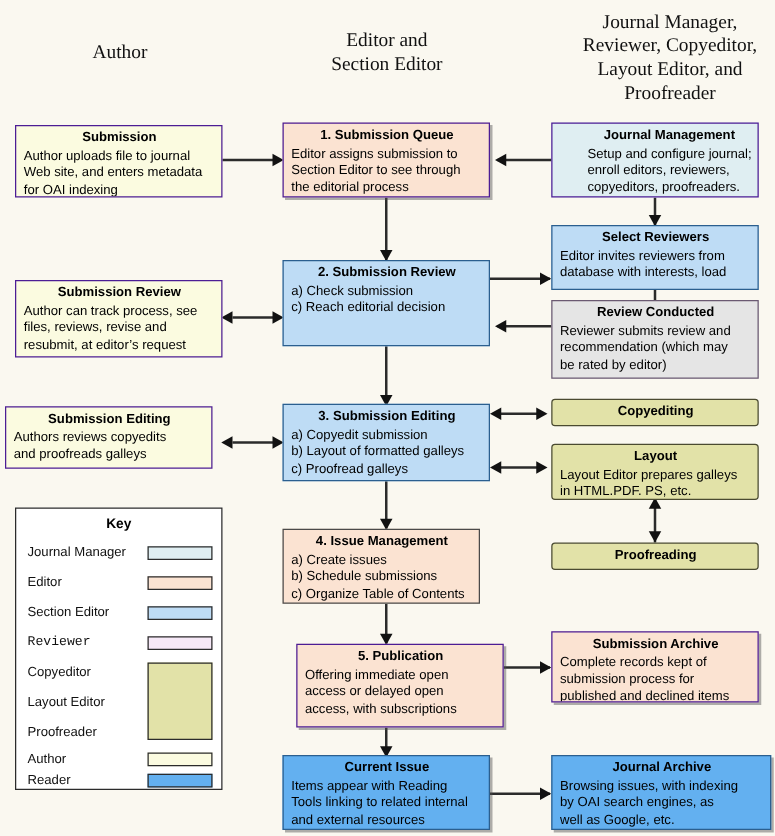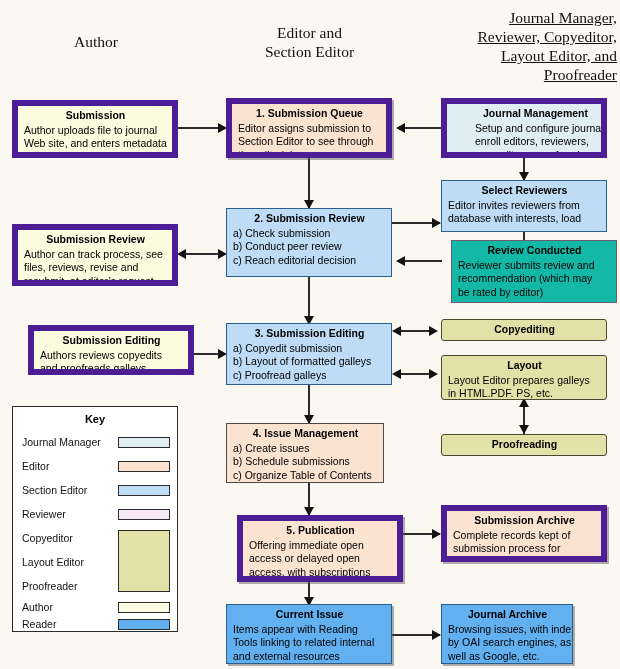--- a/index.html
+++ b/index.html
@@ -15,21 +15,21 @@
 
   
   .col-head{
     position:absolute;
     font-family:"Liberation Serif", serif;
     font-size:15.5px;
     color:#111;
     line-height:1.22;
   }
   .col-head.center{text-align:center;}
-  .col-head.left{text-align:right;text-decoration:underline;}
+  .col-head.left{text-align:center;}
 
   
   .node{
     position:absolute;
     box-sizing:border-box;
     border:1px solid #3a3a3a;
     font-size:10.5px;
     line-height:1.30;
     color:#000;
     padding:3px 5px 3px 6px;
@@ -45,26 +45,26 @@
   }
   .node .ln{display:block;white-space:nowrap;}
   .node.center-title{display:flex;align-items:center;justify-content:center;}
   .node.center-title .ttl{margin-bottom:0;}
 
   
   .f-author   {background:#fbfbe0;}
   .f-editor   {background:#fbe3d2;}
   .f-section  {background:#bedcf5;}
   .f-jm       {background:#dfeef2;}
-  .f-reviewer {background:#14b8a6;margin-left:10px;}
+  .f-reviewer {background:#e5e5e5;}
   .f-olive    {background:#e2e2a8;}
   .f-reader   {background:#63b0f0;}
 
   
-  .b-dark {border:6px solid #4c1d95;}
+  .b-dark {border:1px solid #4c1d95;}
   .b-mid  {border:1px solid #4a4a4a;}
   .b-blue {border:1px solid #2b5f8f;}
   .b-olive{border:1px solid #4a4a30; border-radius:3px;}
   .b-rev  {border:1px solid #6b5a72;}
 
   
   .sh{box-shadow:2px 2px 0 rgba(80,80,80,.45);}
 
   
   .ln-h{position:absolute;height:1.5px;background:#2b2b2b;}
@@ -205,32 +205,31 @@
   <div class="node f-author b-dark" style="left:12px;top:224px;width:166px;height:62px;">
     <span class="ttl">Submission Review</span>
     <span class="ln">Author can track process, see</span>
     <span class="ln">files, reviews, revise and</span>
     <span class="ln">resubmit, at editor’s request</span>
   </div>
 
   <div class="node f-section b-blue" style="left:226px;top:208px;width:166px;height:69px;">
     <span class="ttl">2. Submission Review</span>
     <span class="ln">a) Check submission</span>
-    <span class="ln">b) Conduct peer review</span>
     <span class="ln">c) Reach editorial decision</span>
   </div>
 
   <div class="node f-reviewer b-rev" style="left:441px;top:240px;width:166px;height:63px;">
     <span class="ttl">Review Conducted</span>
     <span class="ln">Reviewer submits review and</span>
     <span class="ln">recommendation (which may</span>
     <span class="ln">be rated by editor)</span>
   </div>
 
-  <div class="node f-author b-dark" style="left:28px;top:325px;width:166px;height:50px;">
+  <div class="node f-author b-dark" style="left:4px;top:325px;width:166px;height:50px;">
     <span class="ttl">Submission Editing</span>
     <span class="ln">Authors reviews copyedits</span>
     <span class="ln">and proofreads galleys</span>
   </div>
 
   <div class="node f-section b-blue" style="left:226px;top:323px;width:166px;height:62px;">
     <span class="ttl">3. Submission Editing</span>
     <span class="ln">a) Copyedit submission</span>
     <span class="ln">b) Layout of formatted galleys</span>
     <span class="ln">c) Proofread galleys</span>
@@ -271,21 +270,21 @@
     <span class="ln">published and declined items</span>
   </div>
 
   <div class="node f-reader b-blue sh" style="left:226px;top:604px;width:166px;height:60px;">
     <span class="ttl">Current Issue</span>
     <span class="ln">Items appear with Reading</span>
     <span class="ln">Tools linking to related internal</span>
     <span class="ln">and external resources</span>
   </div>
 
-  <div class="node f-reader b-blue sh" style="left:441px;top:604px;width:132px;height:60px;">
+  <div class="node f-reader b-blue sh" style="left:441px;top:604px;width:176px;height:60px;">
     <span class="ttl">Journal Archive</span>
     <span class="ln">Browsing issues, with indexing</span>
     <span class="ln">by OAI search engines, as</span>
     <span class="ln">well as Google, etc.</span>
   </div>
 
   <div id="key">
     <div class="key-ttl">Key</div>
 
     <div class="key-row" style="top:29px;">
@@ -296,21 +295,21 @@
     <div class="key-row" style="top:53px;">
       <span>Editor</span>
     </div>
     <div class="sw" style="top:54px;height:11px;background:#fbe3d2;"></div>
 
     <div class="key-row" style="top:77px;">
       <span>Section Editor</span>
     </div>
     <div class="sw" style="top:78px;height:11px;background:#bedcf5;"></div>
 
-    <div class="key-row" style="top:101px;">
+    <div class="key-row" style="top:101px;font-family:Liberation Mono, monospace;">
       <span>Reviewer</span>
     </div>
     <div class="sw" style="top:102px;height:11px;background:#f6e8f7;"></div>
 
     <div class="key-row" style="top:125px;">
       <span>Copyeditor</span>
     </div>
     <div class="key-row" style="top:149px;">
       <span>Layout Editor</span>
     </div>

